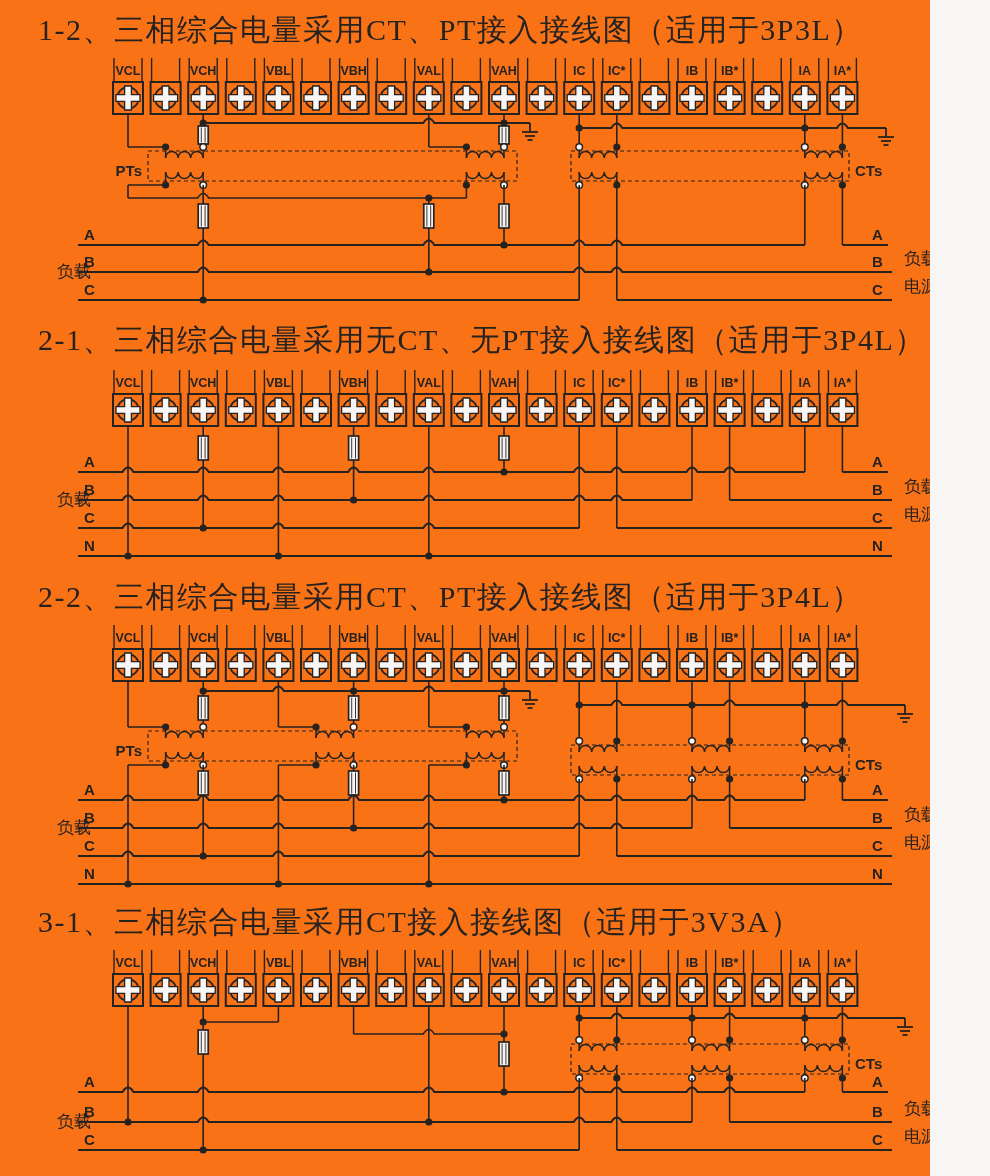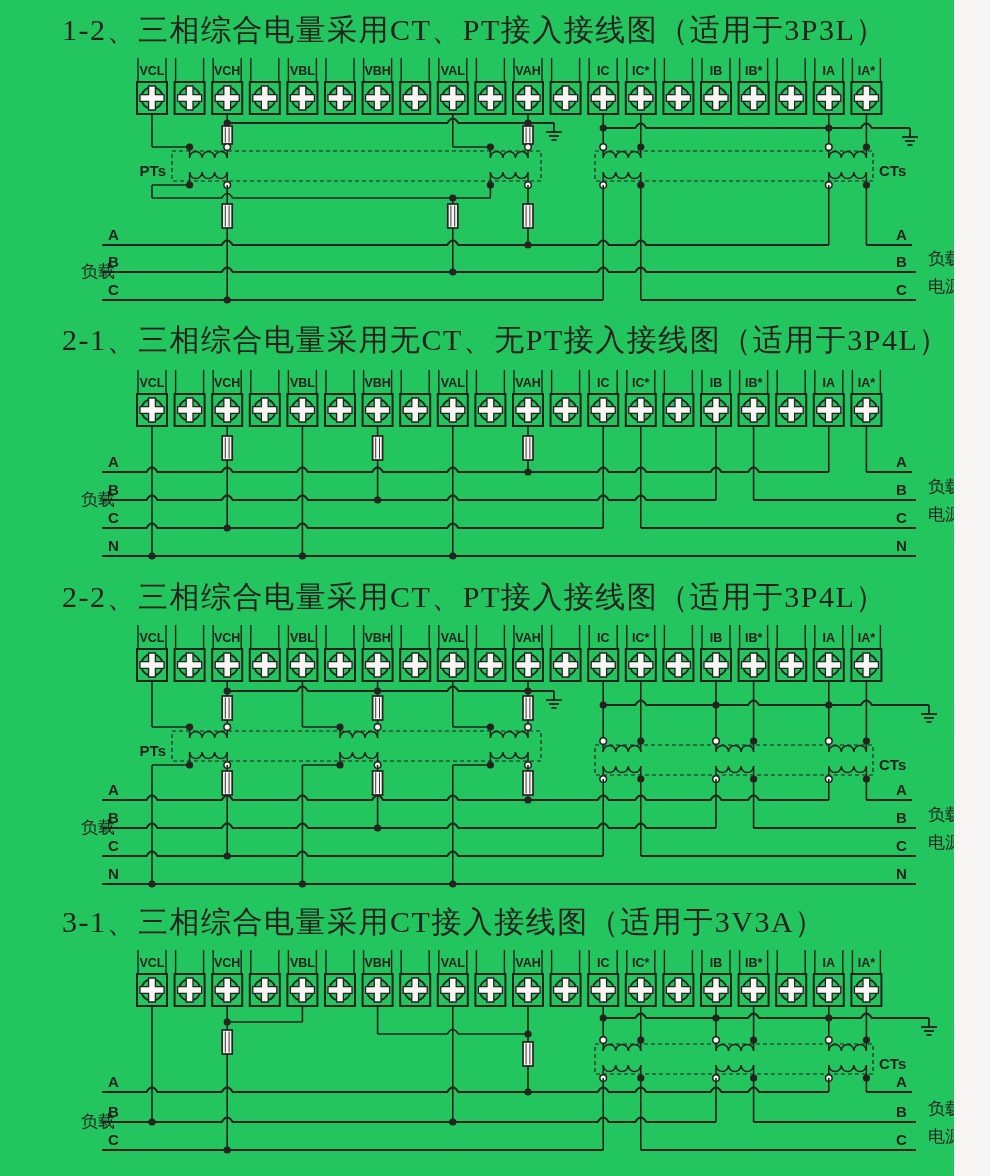--- a/index.html
+++ b/index.html
@@ -1,16 +1,16 @@
 <!DOCTYPE html>
 <html><head>
 <meta charset="utf-8">
 <style>
   html,body{margin:0;padding:0;background:#f7f6f4;}
-  .page{width:930px;height:1176px;position:relative;overflow:hidden;background:#22c55e;padding-left:24px;}
+  .page{width:930px;height:1176px;position:relative;overflow:hidden;background:#f97316;}
   svg text{font-family:"Liberation Sans","DejaVu Sans",sans-serif;fill:#262220;}
   svg text.title{font-family:"Liberation Serif","DejaVu Serif",serif;font-size:30px;font-weight:400;letter-spacing:1.5px;}
 </style>
 </head>
 <body>
 
 <div class="page">
   <svg id="cv" viewBox="0 0 990 1176" width="990" height="1176">
     <text class="title" x="38" y="40">1-2、三相综合电量采用CT、PT接入接线图（适用于3P3L）</text>
     <text class="title" x="38" y="350">2-1、三相综合电量采用无CT、无PT接入接线图（适用于3P4L）</text>

